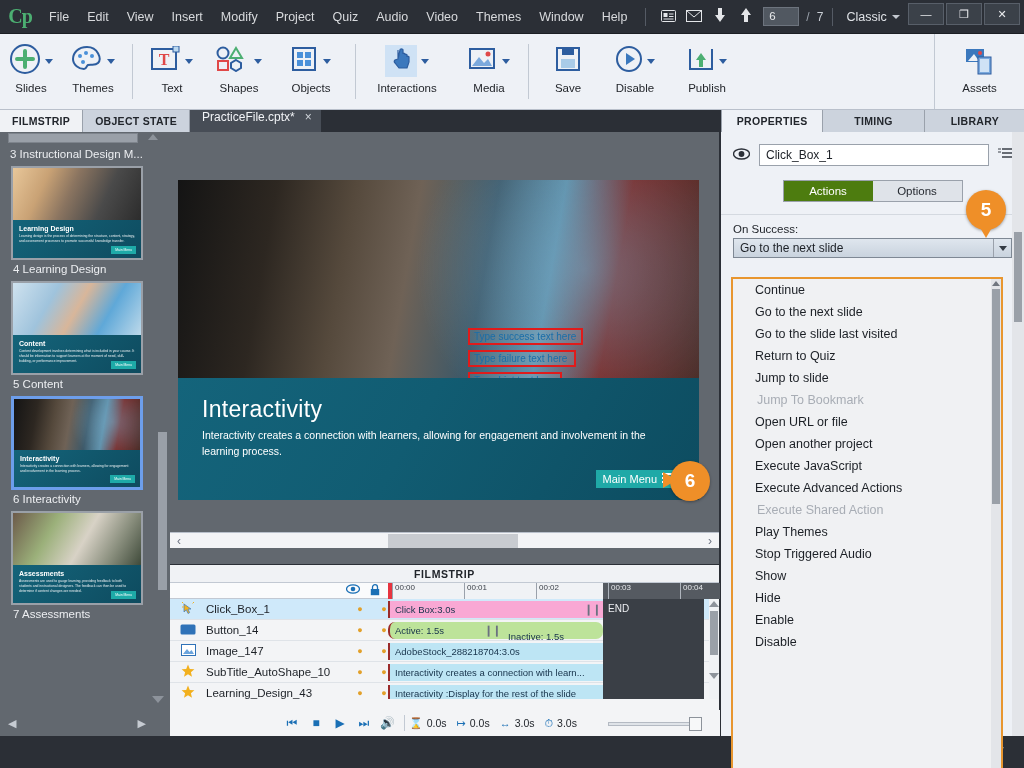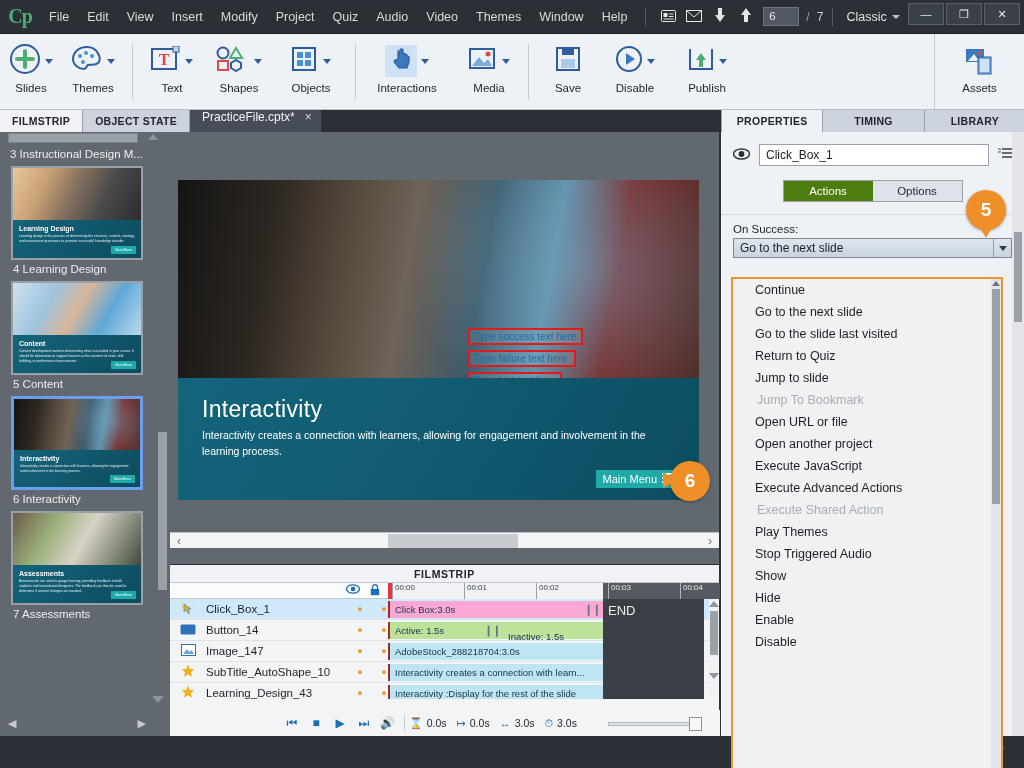--- a/index.html
+++ b/index.html
@@ -238,23 +238,23 @@
   .tl-dot { width: 24px; text-align: center; color: #e2a02a; font-size: 9px; }
   .tl-track { position: absolute; left: 218px; top: 0; right: 0; height: 21px; }
   .tl-track .darkzone { position: absolute; left: 215px; top: 0; right: 8px; height: 21px; background: #3a3f46; }
   .tl-bar {
     position: absolute; left: 0; top: 2px; height: 17px;
     border-left: 2px solid #9a2a2a; font-size: 9.5px; color: #16324a;
     padding-left: 5px; line-height: 17px; overflow: hidden; white-space: nowrap;
   }
   .bar-blue { background: #f9a8d4; width: 215px; }
   .bar-cyan { background: #bde5f4; width: 215px; }
-  .bar-green { background: #bde39a; width: 215px; }
+  .bar-green { background: #bde39a; width: 215px; border-radius: 7px; }
   .pause-ico { position: absolute; top: 4px; color: #6b7280; font-size: 11px; letter-spacing: -1px; }
-  .end-label { position: absolute; left: 220px; top: 4px; color: #eceef1; font-size: 13px; }
+  .end-label { position: absolute; left: 220px; top: 4px; color: #eceef1; font-size: 10px; }
   .tl-vscroll { position: absolute; right: 0; top: 34px; width: 10px; height: 100px; background: #f0f2f5; }
   .tl-vscroll .up, .tl-vscroll .dn { width:0;height:0;margin: 2px auto; }
   .tl-vscroll .up { border-left:5px solid transparent;border-right:5px solid transparent;border-bottom:6px solid #8d939b; }
   .tl-vscroll .dn { border-left:5px solid transparent;border-right:5px solid transparent;border-top:6px solid #8d939b; }
   .tl-vscroll .thumb { width: 8px; height: 44px; background: #9aa0a8; margin: 4px auto; }
   .tl-footer {
     position: absolute; left: 0; bottom: 0; width: 550px; height: 26px;
     background: #f3f4f6; display: flex; align-items: center; gap: 0px; padding-left: 110px;
   }
   .tf-ico { width: 24px; text-align: center; color: #1a6fb5; font-size: 12px; }

